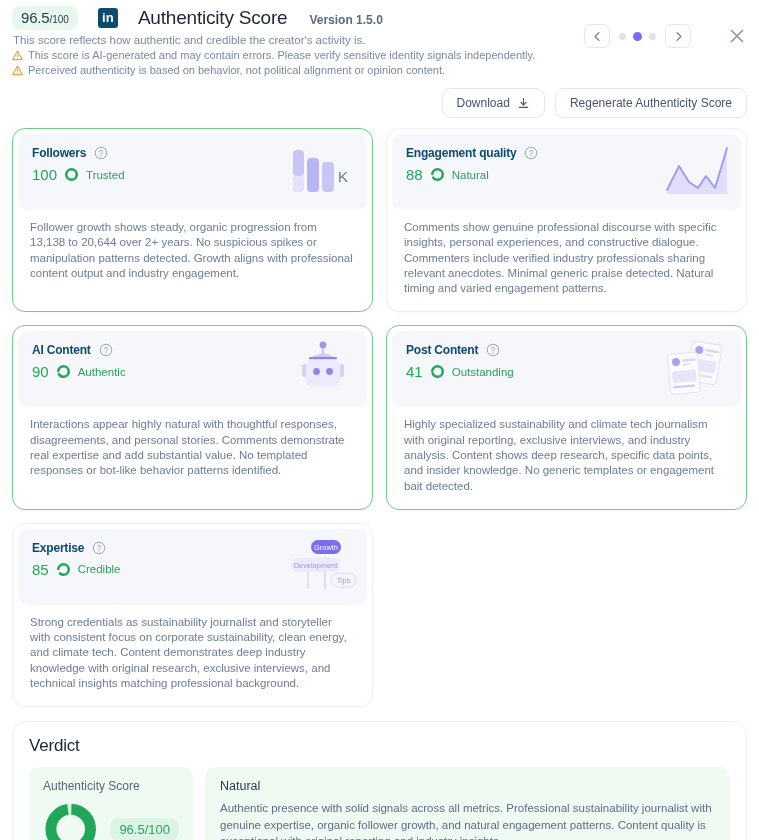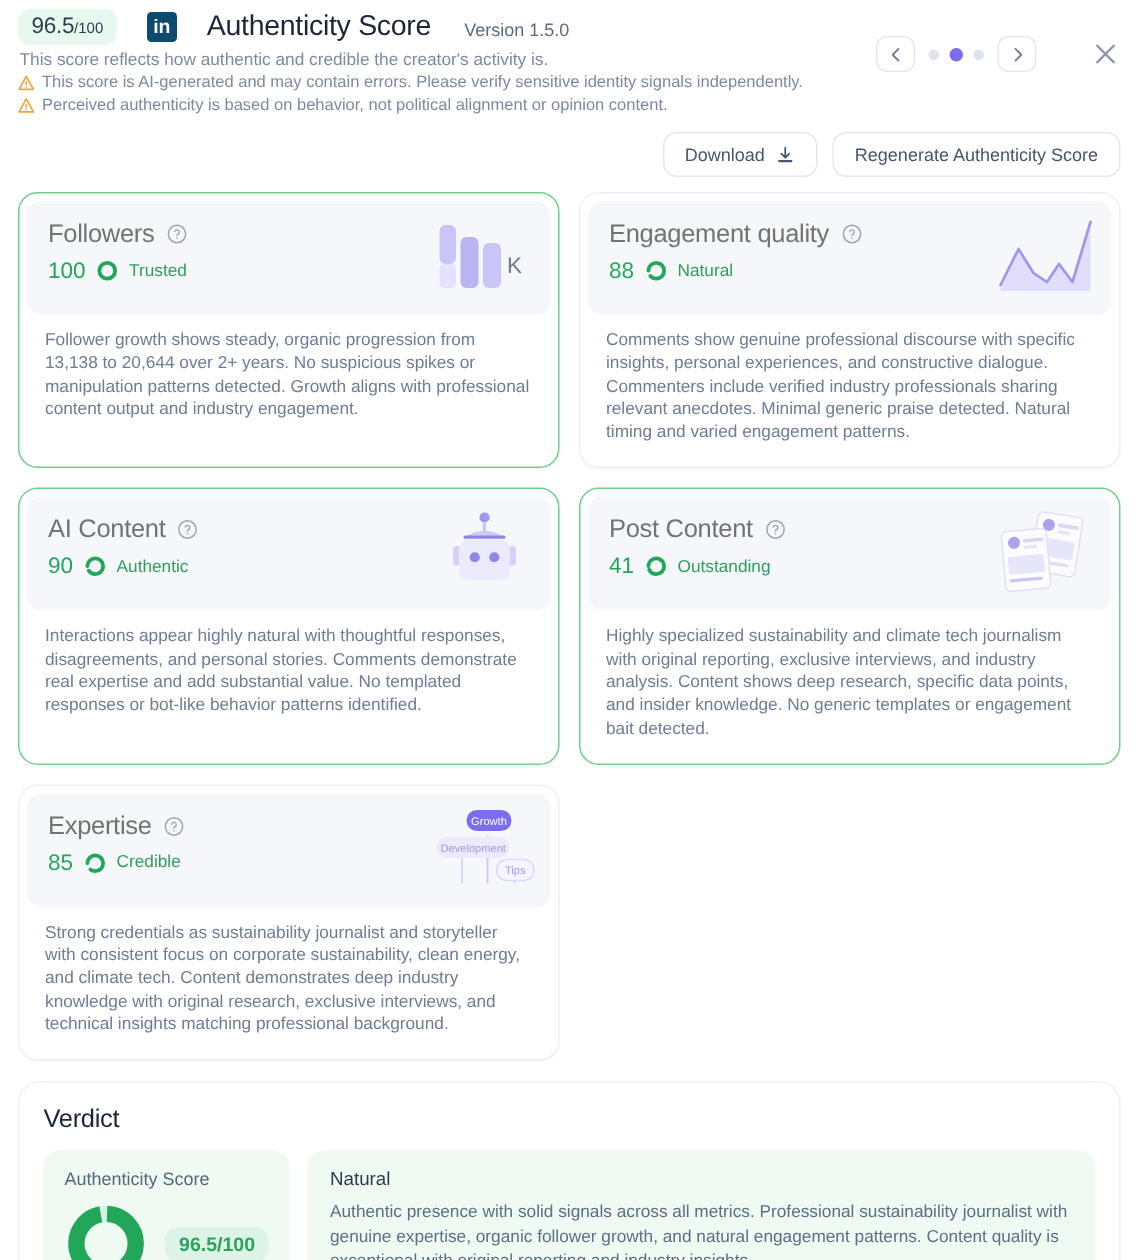--- a/index.html
+++ b/index.html
@@ -46,21 +46,21 @@
   }
   .title {
     font-size: 19px;
     color: #1b2636;
     font-weight: 500;
     letter-spacing: -0.2px;
   }
   .version {
     font-size: 12px;
     color: #5a6a80;
-    font-weight: 400;
+    font-weight: 700;
     margin-left: 2px;
     align-self: center;
     position: relative;
     top: 2px;
   }
   .subtitle {
     font-size: 11.5px;
     color: #7b8aa0;
     margin-top: 4px;
     margin-left: 1px;
@@ -148,23 +148,23 @@
     position: relative;
     min-height: 76px;
     overflow: hidden;
   }
   .card-title-row {
     display: flex;
     align-items: center;
     gap: 8px;
   }
   .card-title {
-    font-size: 17px;
-    color: #737373;
-    font-weight: 400;
+    font-size: 12px;
+    color: #0c4a6e;
+    font-weight: 700;
     letter-spacing: -0.2px;
   }
   .help { color: #98a4b6; flex: 0 0 auto; }
   .score-row {
     display: flex;
     align-items: center;
     gap: 7px;
     margin-top: 6px;
   }
   .score-num {
@@ -214,21 +214,20 @@
     padding: 12px 14px 14px 14px;
   }
   .vs-label { font-size: 12px; color: #56677e; margin-bottom: 8px; }
   .vs-row { display: flex; align-items: center; gap: 12px; }
   .vs-badge {
     background: #ddf3e5;
     color: #2aa35c;
     border-radius: 9px;
     font-size: 13px;
     padding: 4px 9px;
-    font-weight: bold;
   }
   .verdict-text {
     flex: 1;
     background: #eefaf2;
     border-radius: 11px;
     padding: 12px 15px 14px 15px;
   }
   .vt-title { font-size: 12.5px; color: #2c3a4e; margin-bottom: 7px; }
   .vt-body { font-size: 11.5px; line-height: 1.42; color: #5d6e86; }
 </style>

